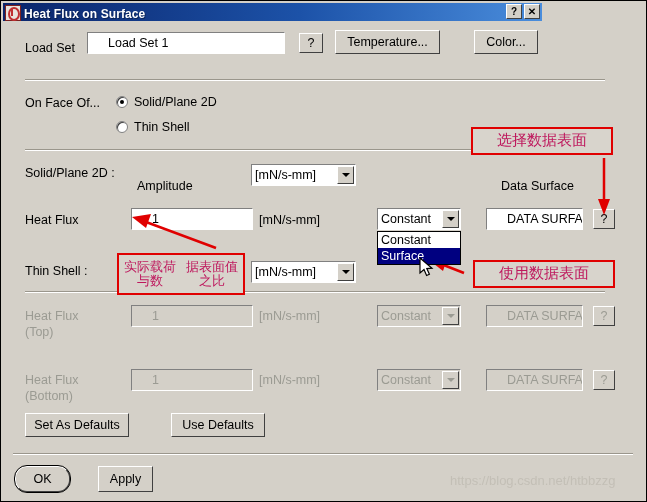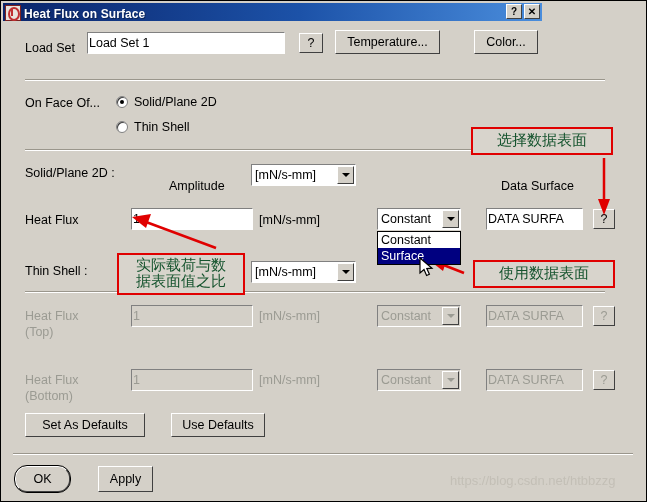--- a/index.html
+++ b/index.html
@@ -95,21 +95,21 @@
   .txtfield {
     position: absolute;
     background: #ffffff;
     border: 1px solid;
     border-color: #808080 #ffffff #ffffff #808080;
     box-sizing: border-box;
     font-size: 12.5px;
     color: #000;
     display: flex;
     align-items: center;
-    padding-left: 1px;
+    padding-left: 20px;
     white-space: nowrap;
     overflow: hidden;
   }
   .txtfield.disabled {
     background: #d4d0c8;
     color: #9b9b93;
   }
 
   .combo {
     position: absolute;
@@ -219,32 +219,32 @@
     position: absolute;
     z-index: 40;
     pointer-events: none;
   }
 
   
   .annot {
     position: absolute;
     border: 2px solid #e00000;
     background: #d8d4cc;
-    color: #14532d;
+    color: #be185d;
     font-size: 15px;
     font-family: "DejaVu Sans", sans-serif;
     display: flex;
     align-items: center;
     justify-content: center;
     box-sizing: border-box;
     z-index: 25;
     line-height: 1.05;
     text-align: center;
   }
-  .annot.two-line { flex-direction: column; font-size: 15px; }
+  .annot.two-line { flex-direction: row; font-size: 13px; }
   .redsvg { position: absolute; left:0; top:0; z-index: 24; pointer-events: none; }
 
   .watermark {
     position: absolute;
     font-size: 13px;
     color: #c3bfb6;
     white-space: nowrap;
     font-family: "Liberation Sans", sans-serif;
   }
 </style>
@@ -272,21 +272,21 @@
 
   <div class="lbl" style="left:24px; top:95px;">On Face Of...</div>
   <div class="radio checked" style="left:115px; top:95px;"></div>
   <div class="lbl" style="left:133px; top:94px;">Solid/Plane 2D</div>
   <div class="radio" style="left:115px; top:120px;"></div>
   <div class="lbl" style="left:133px; top:119px;">Thin Shell</div>
 
   <div class="hr" style="left:24px; top:148px; width:580px;"></div>
 
   <div class="lbl" style="left:24px; top:165px;">Solid/Plane 2D :</div>
-  <div class="lbl" style="left:136px; top:178px;margin-left:32px;">Amplitude</div>
+  <div class="lbl" style="left:136px; top:178px;">Amplitude</div>
   <div class="combo" style="left:250px; top:163px; width:105px; height:22px;">
     <span>[mN/s-mm]</span>
     <span class="arrowbox">
         <span class="caret"></span>
       </span>
   </div>
   <div class="lbl" style="left:386px; top:178px;margin-top:30px;">Type</div>
   <div class="lbl" style="left:500px; top:178px;">Data Surface</div>
 
   <div class="lbl" style="left:24px; top:212px;">Heat Flux</div>
@@ -339,21 +339,21 @@
   <div class="lbl dim" style="left:258px; top:372px;">[mN/s-mm]</div>
   <div class="combo disabled" style="left:376px; top:368px; width:84px; height:22px;">
     <span>Constant</span>
     <span class="arrowbox">
         <span class="caret"></span>
       </span>
   </div>
   <div class="txtfield disabled" style="left:485px; top:368px; width:97px; height:22px;">DATA SURFA</div>
   <div class="btn dim" style="left:592px; top:369px; width:22px; height:20px;">?</div>
 
-  <div class="btn" style="left:24px; top:412px; width:120px; height:24px;">Set As Defaults</div>
+  <div class="btn" style="left:24px; top:412px; width:104px; height:24px;">Set As Defaults</div>
   <div class="btn" style="left:170px; top:412px; width:94px; height:24px;">Use Defaults</div>
 
   <div class="hr" style="left:12px; top:452px; width:620px;"></div>
 
   <div class="btn default" style="left:14px; top:465px; width:55px; height:26px;border-radius:12px;">OK</div>
   <div class="btn" style="left:97px; top:465px; width:55px; height:26px;">Apply</div>
 
   <div class="watermark" style="left:449px; top:472px;">https://blog.csdn.net/htbbzzg</div>
 
   <svg class="redsvg" width="647" height="502">

